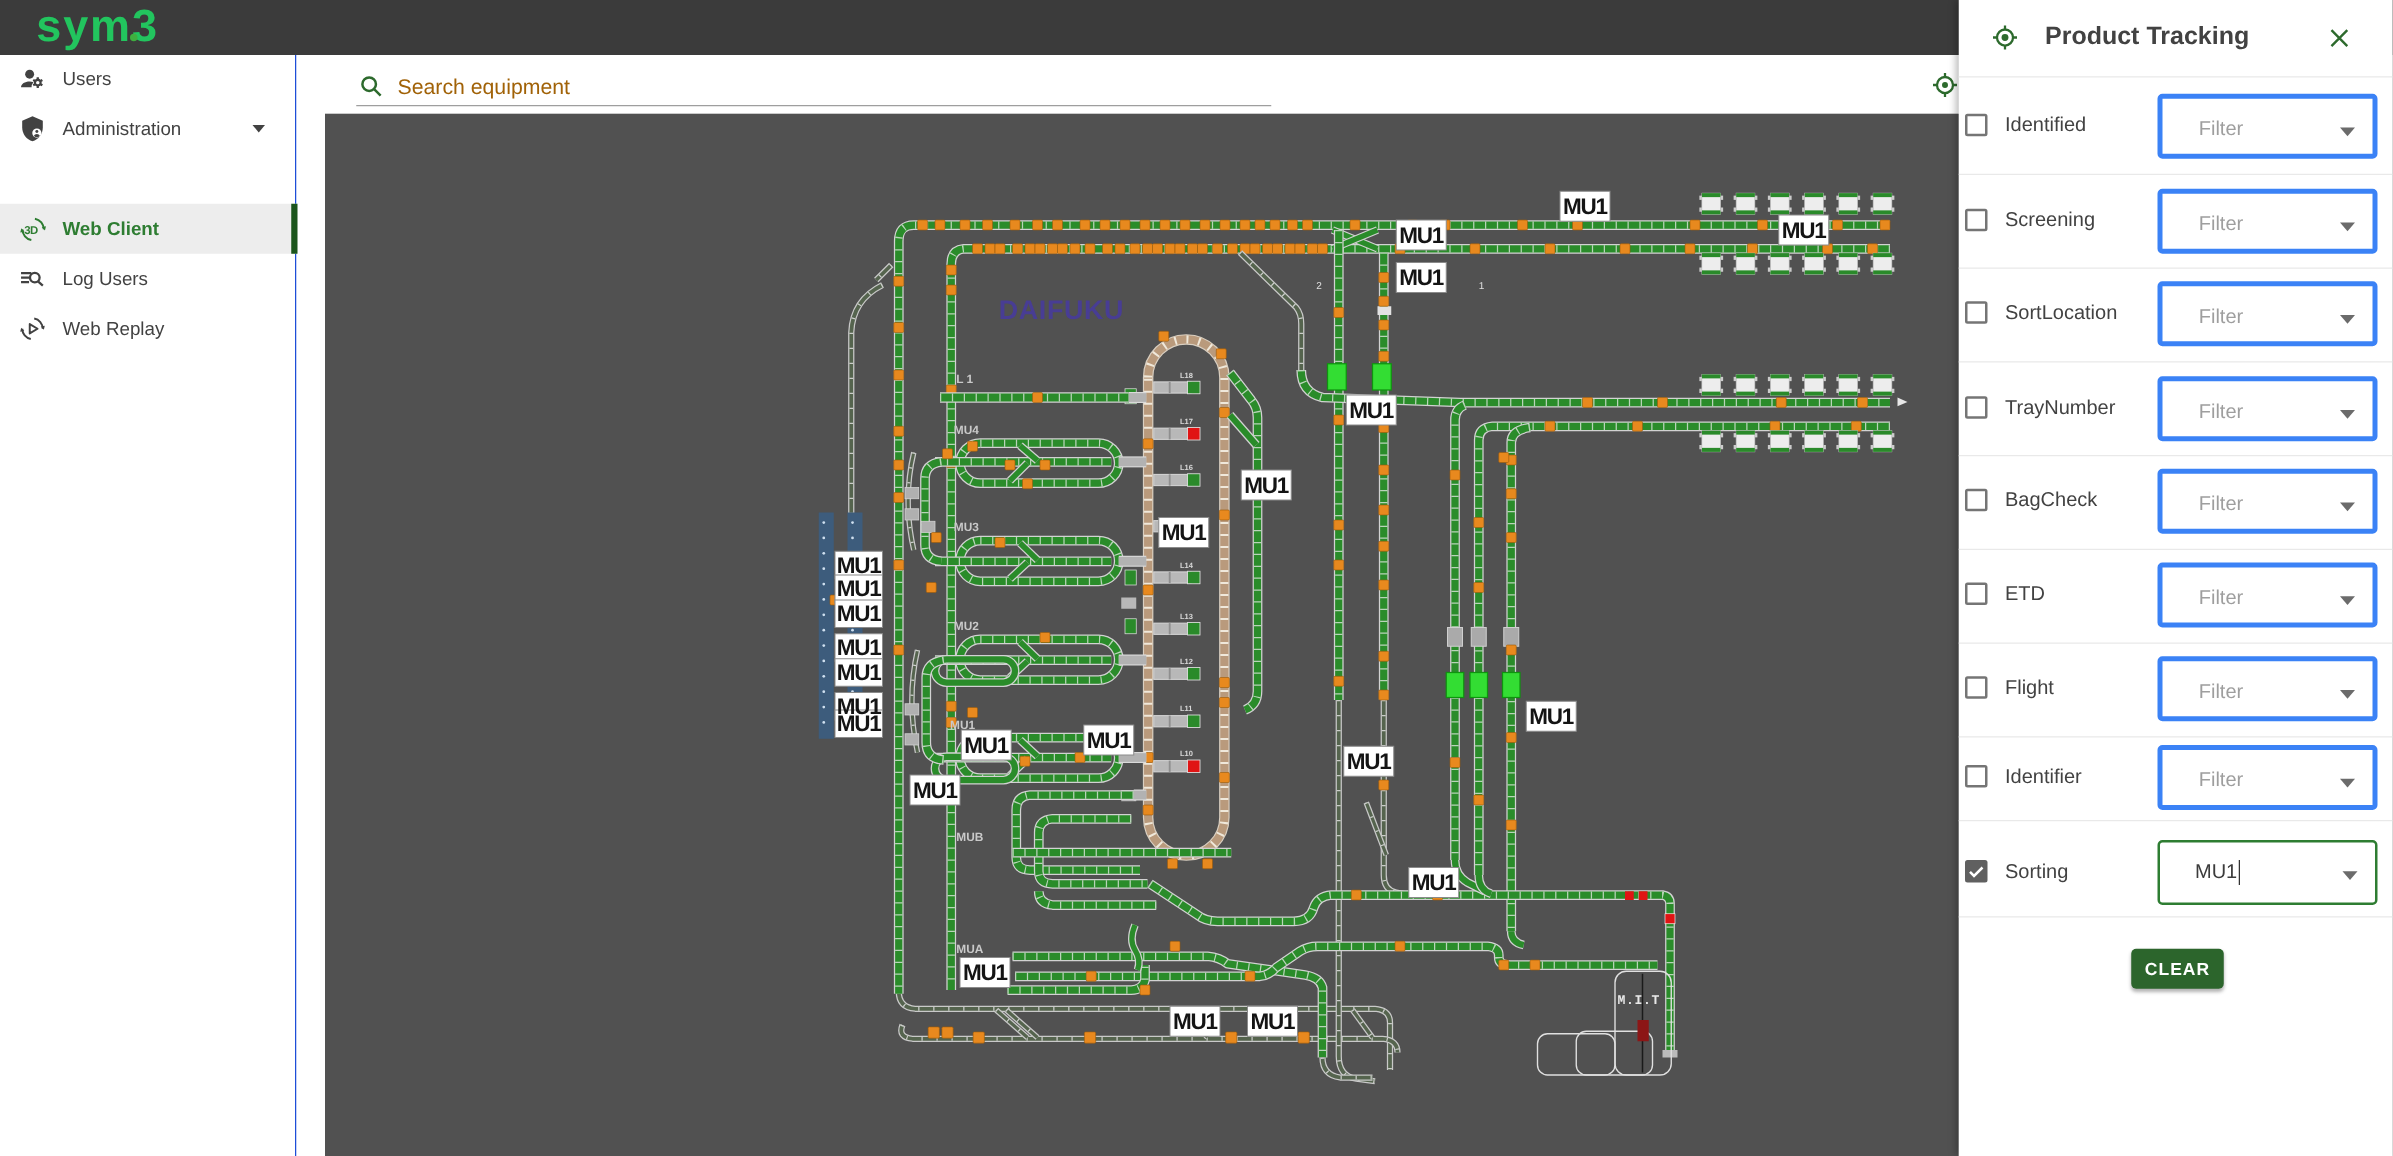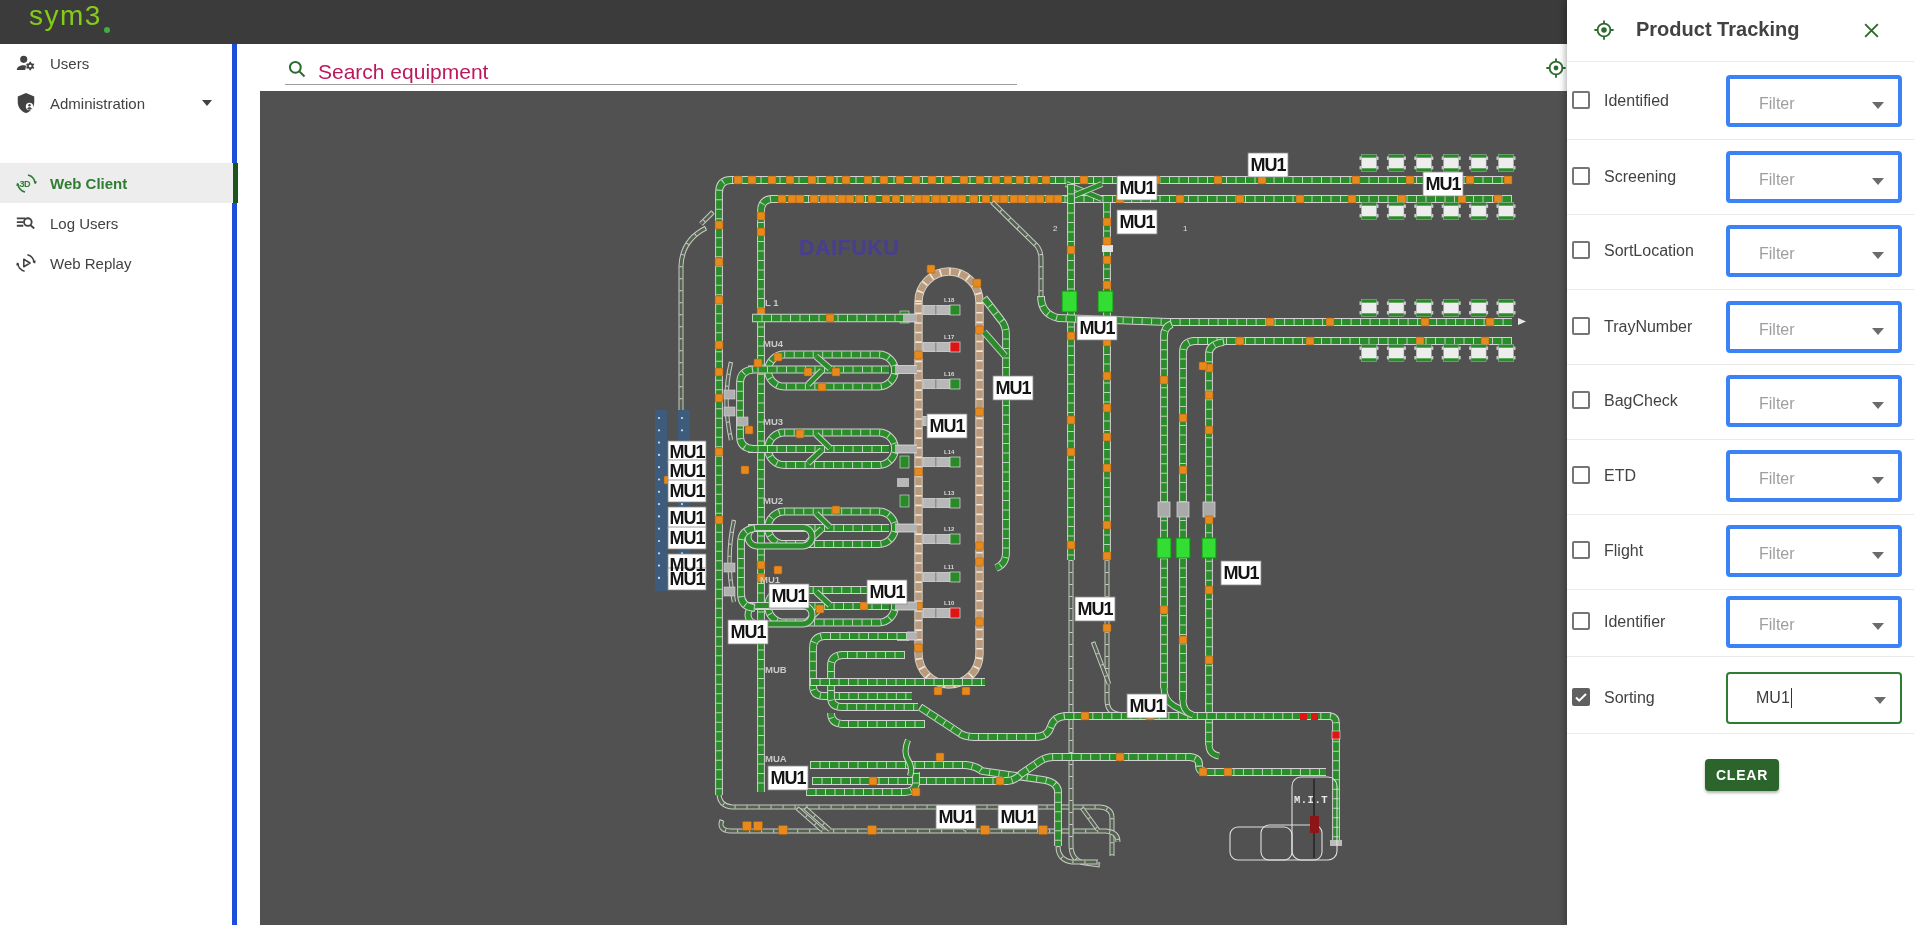--- a/index.html
+++ b/index.html
@@ -1,30 +1,30 @@
 <!DOCTYPE html>
 <html><head>
 <meta charset="utf-8">
 <style>
 *{margin:0;padding:0;box-sizing:border-box}
 html,body{width:1914px;height:925px;overflow:hidden;background:#fff;font-family:"Liberation Sans",sans-serif;position:relative}
 .abs{position:absolute}
 #topbar{left:0;top:0;width:1914px;height:44px;background:#3b3b3b}
-#logo{left:29px;top:0px;color:#84cc16;font-size:28px;font-weight:400;letter-spacing:1.5px}
+#logo{left:29px;top:0px;color:#22c55e;font-size:36px;font-weight:700;letter-spacing:1.5px}
 #logodot{left:104px;top:27px;width:6px;height:6px;border-radius:50%;background:#3fae3f}
-#sidebar{left:0;top:44px;width:237px;height:881px;background:#fff;border-right:5px solid #1d4ed8}
+#sidebar{left:0;top:44px;width:237px;height:881px;background:#fff;border-right:1px solid #1d4ed8}
 .mi{position:absolute;left:0;width:237px;height:40px;color:#424242;font-size:15px}
 .mi .lbl{position:absolute;left:50px;top:12px}
 .mi svg{position:absolute;left:15px;top:9px}
 .mi .caret{position:absolute;left:202px;top:17px;width:0;height:0;border-left:5.5px solid transparent;border-right:5.5px solid transparent;border-top:6px solid #424242}
 #mi-active{background:#ededed;color:#2e7d32;font-weight:700}
 #mi-active:after{content:"";position:absolute;right:-1px;top:0;width:5px;height:40px;background:#1b551b}
 #toolbar{left:238px;top:44px;width:1330px;height:47px;background:#fff}
 #sline{left:47px;top:40px;width:732px;height:1px;background:#9e9e9e}
-#sph{left:80px;top:16px;font-size:21px;color:#be185d}
+#sph{left:80px;top:16px;font-size:17px;color:#a16207}
 #map{left:260px;top:91px;width:1307px;height:834px;background:#515151}
 #panel{left:1567px;top:0;width:347px;height:925px;background:#fff;box-shadow:-2px 0 6px rgba(0,0,0,.28)}
 #ptitle{left:69px;top:18px;font-size:20px;font-weight:700;color:#424242;letter-spacing:0}
 .pdiv{position:absolute;left:0;width:347px;height:1px;background:#e9e9e9}
 .cb{position:absolute;left:5px;width:18px;height:18px;border:2px solid #757575;border-radius:2px}
 .cbc{position:absolute;left:5px;width:18px;height:18px;border-radius:2px;background:#606060}
 .rlbl{position:absolute;left:37px;font-size:16px;color:#424242}
 .fbox{position:absolute;left:159px;width:176px;height:52px;border:4px solid #3b82f6;border-radius:4px}
 .fph{position:absolute;left:29px;top:16px;font-size:16px;color:#9e9e9e}
 .fcaret{position:absolute;right:14px;top:23px;width:0;height:0;border-left:6.5px solid transparent;border-right:6.5px solid transparent;border-top:7px solid #6b6b6b}

